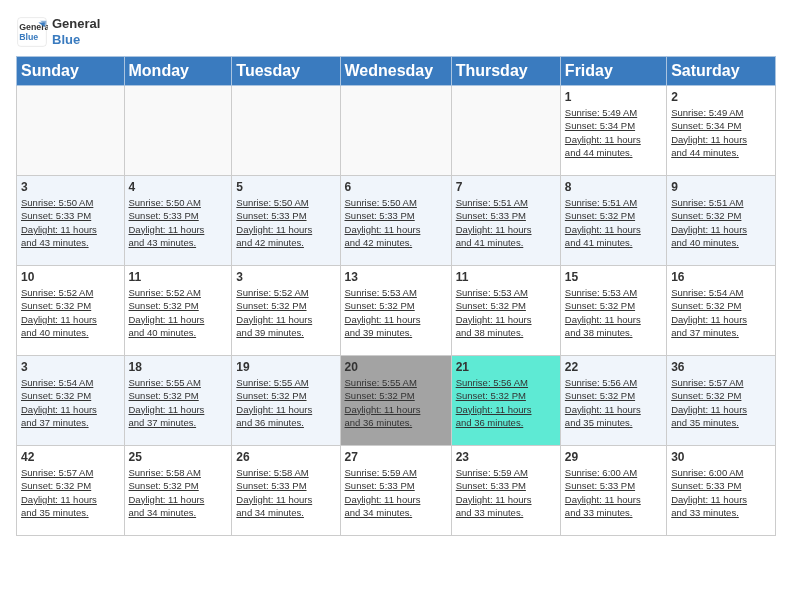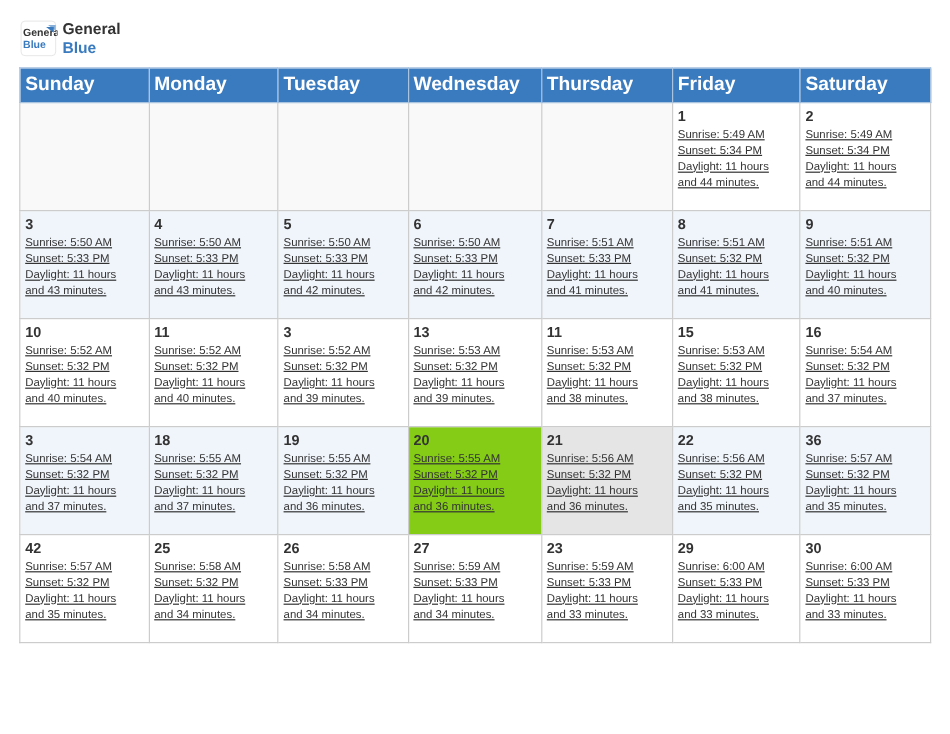--- a/index.html
+++ b/index.html
@@ -263,28 +263,28 @@
 Daylight: 11 hours
 and 37 minutes.</div>
         </td>
         <td style="background: rgb(240, 245, 251);">
           <span class="day-num">19</span>
           <div class="day-info" style="white-space: pre-line;">Sunrise: 5:55 AM
 Sunset: 5:32 PM
 Daylight: 11 hours
 and 36 minutes.</div>
         </td>
-        <td style="background: #84cc16;">
+        <td style="background: #a3a3a3;">
           <span class="day-num">20</span>
           <div class="day-info" style="white-space: pre-line;">Sunrise: 5:55 AM
 Sunset: 5:32 PM
 Daylight: 11 hours
 and 36 minutes.</div>
         </td>
-        <td style="background: #e5e5e5;">
+        <td style="background: #5eead4;">
           <span class="day-num">21</span>
           <div class="day-info" style="white-space: pre-line;">Sunrise: 5:56 AM
 Sunset: 5:32 PM
 Daylight: 11 hours
 and 36 minutes.</div>
         </td>
         <td style="background: rgb(240, 245, 251); margin-top: 36px;">
           <span class="day-num">22</span>
           <div class="day-info" style="white-space: pre-line;">Sunrise: 5:56 AM
 Sunset: 5:32 PM

